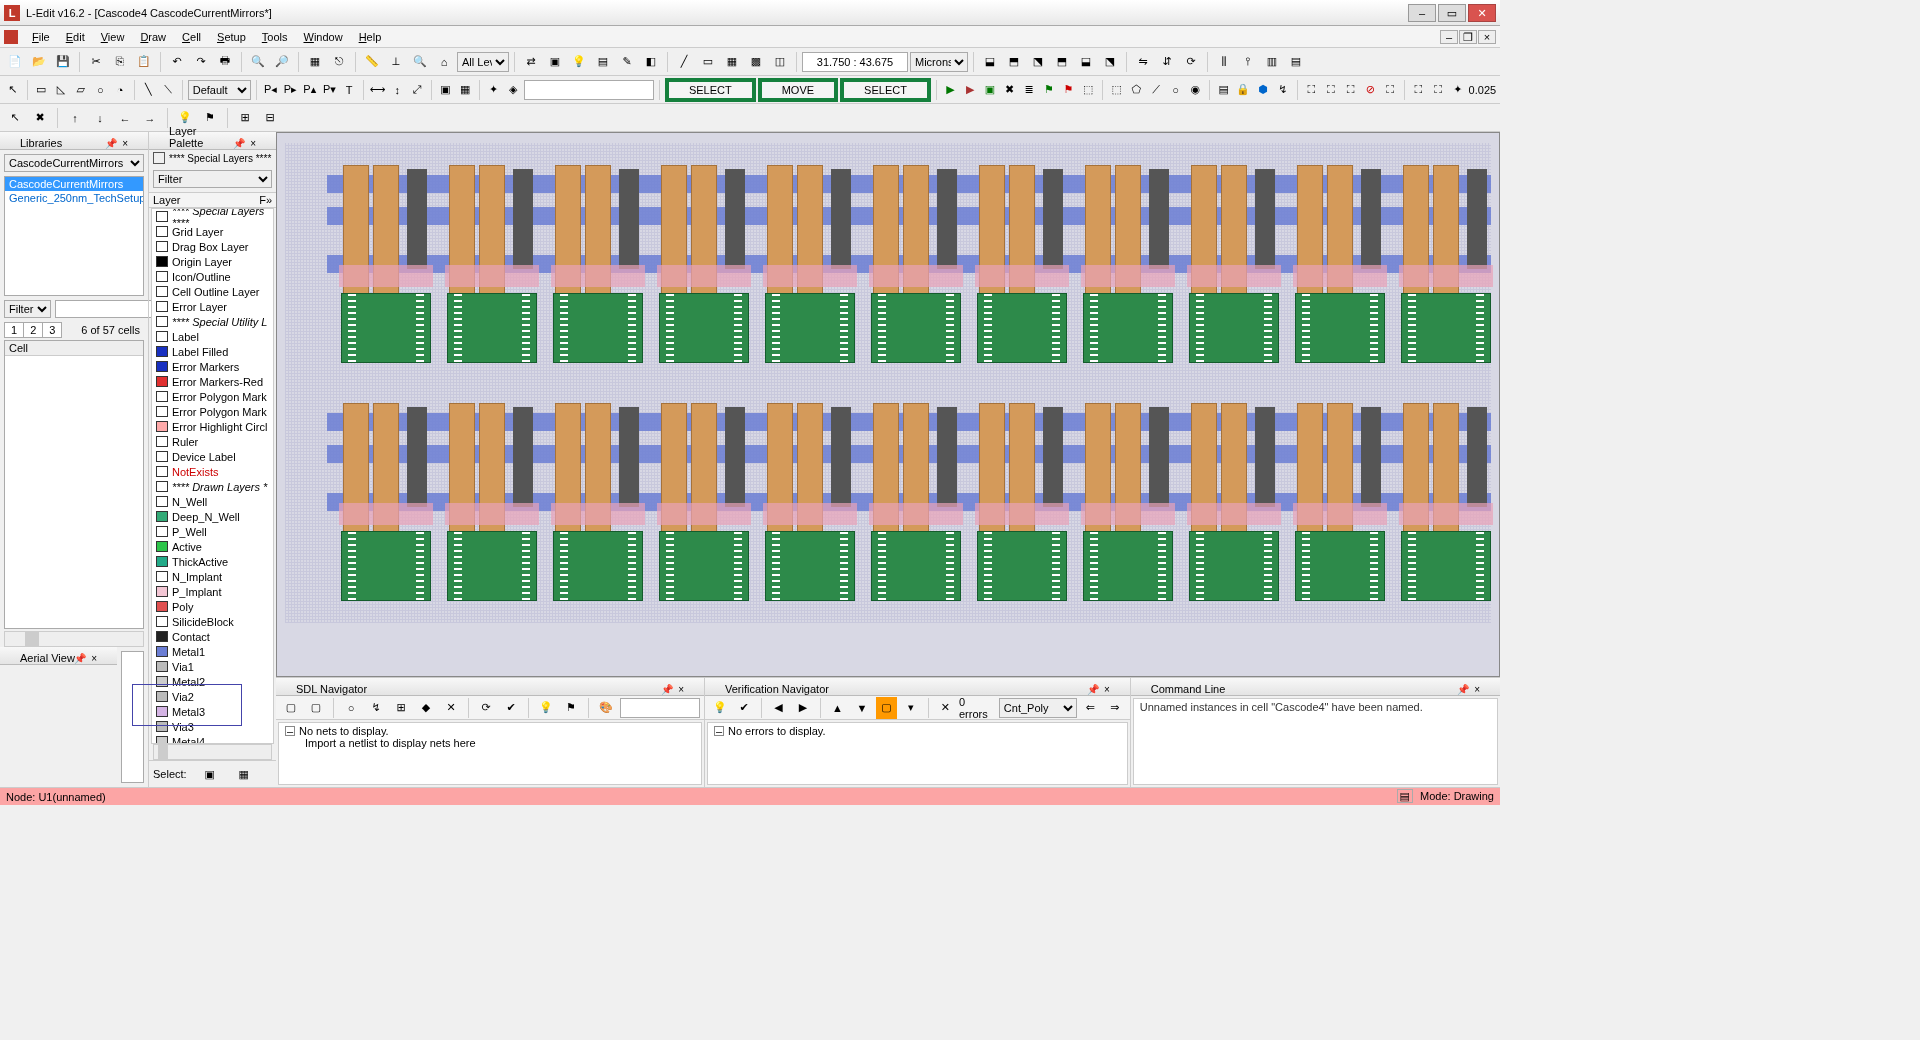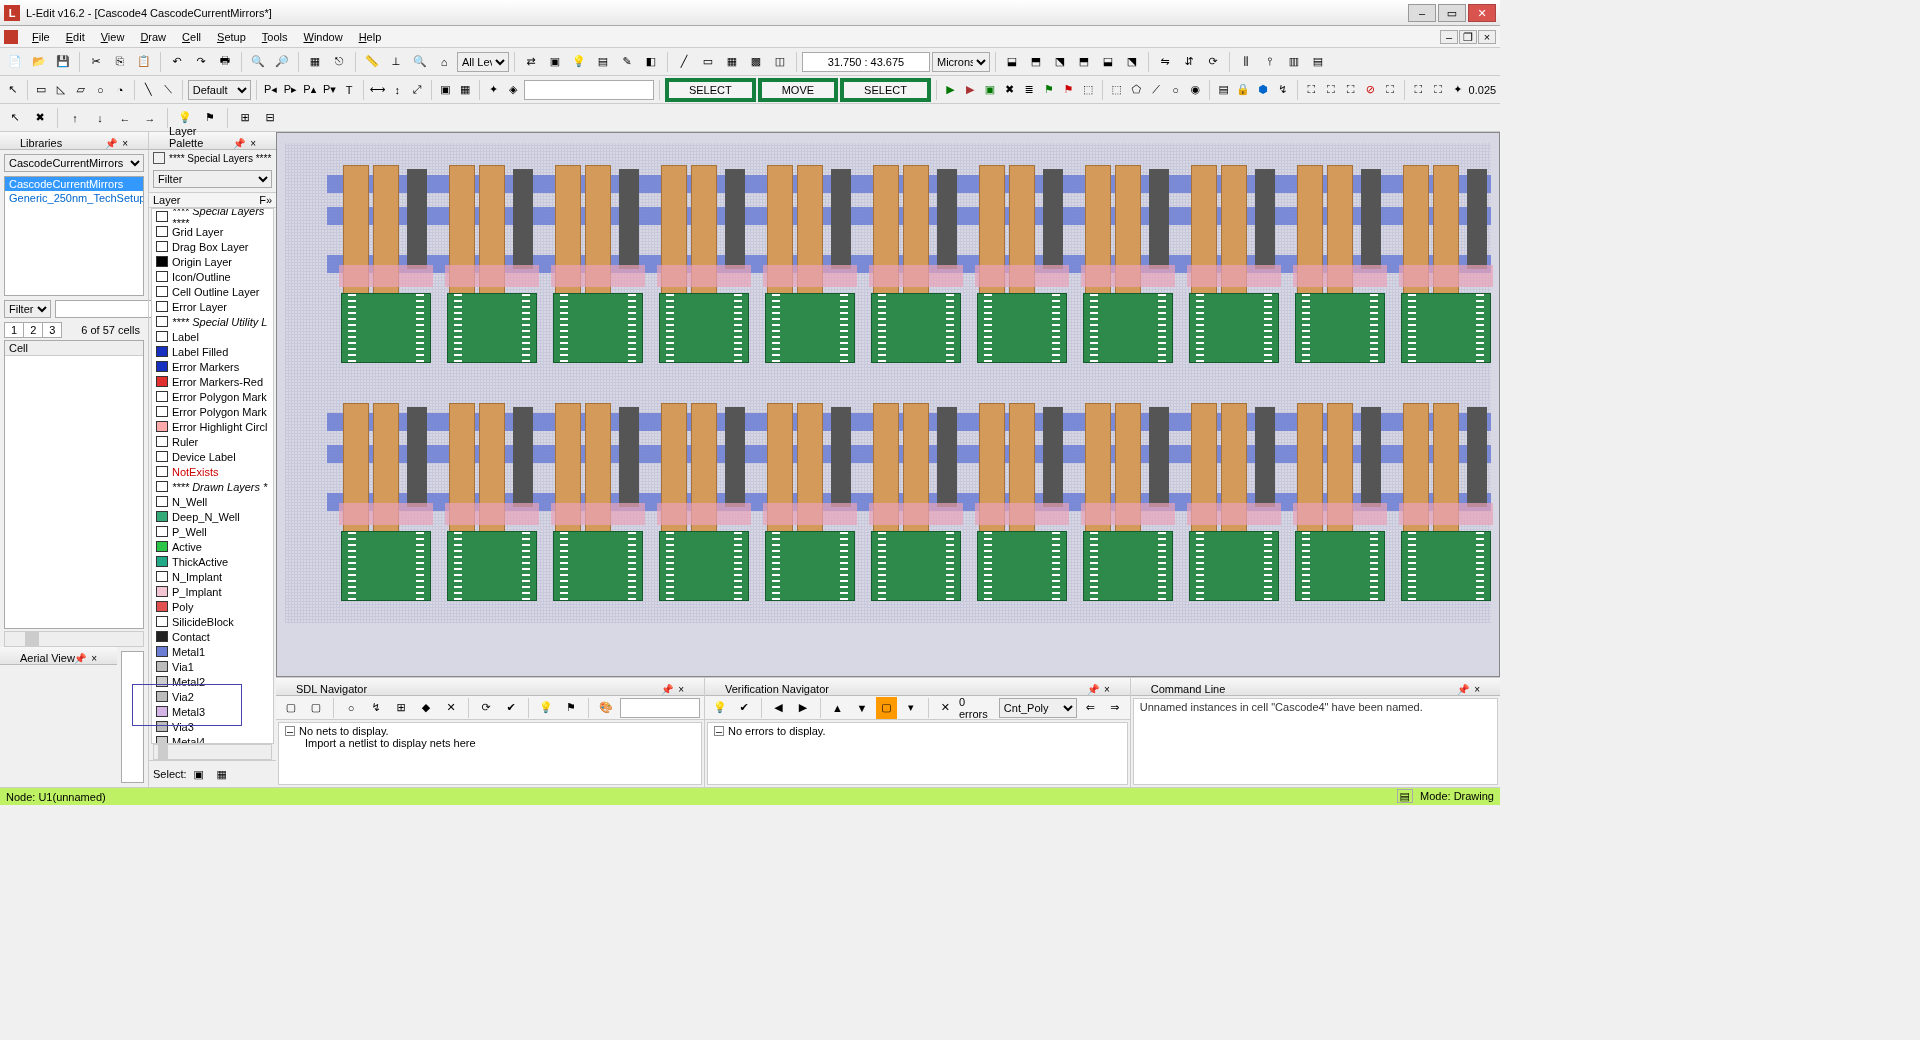--- a/index.html
+++ b/index.html
@@ -51,21 +51,21 @@
 .aerial-rect { position: absolute; top: 32px; left: 10px; width: 110px; height: 42px; border: 1px solid #44a; }
 .layer-filter { margin: 4px; border: 1px solid #aaa; height: 18px; width: calc(100% - 8px); }
 .layer-section { padding: 2px 4px; display: flex; align-items: center; gap: 4px; }
 .layer-box { width: 12px; height: 12px; border: 1px solid #555; }
 .layer-hdr { background: #f4f4f4; border-top: 1px solid #ccc; border-bottom: 1px solid #ccc; padding: 1px 4px; display: flex; font-size: 10px; }
 .layer-list { flex: 1; overflow-y: auto; background: #fff; border: 1px solid #ccc; margin: 0 2px; }
 .layer-row { display: flex; align-items: center; padding: 0 4px; height: 15px; gap: 4px; font-size: 10px; }
 .layer-row.special { font-style: italic; }
 .layer-row.red { color: #c00; }
 .sw { width: 12px; height: 11px; border: 1px solid #333; flex-shrink: 0; }
-.select-row { padding: 2px 4px; display: flex; align-items: center; gap: 1px; border-top: 1px solid #ccc; background: #f0f0f0; font-size: 10px; }
+.select-row { padding: 2px 4px; display: flex; align-items: center; gap: 12px; border-top: 1px solid #ccc; background: #f0f0f0; font-size: 10px; }
 .canvas { flex: 1; background: #d8d8e4; position: relative; overflow: hidden; border: 1px solid #888; }
 .layout-bg { position: absolute; top: 10px; left: 8px; right: 8px; height: 480px; background: repeating-linear-gradient(0deg, #c8c8dc 0, #c8c8dc 1px, transparent 1px, transparent 3px), repeating-linear-gradient(90deg, #c8c8dc 0, #c8c8dc 1px, transparent 1px, transparent 3px); }
 .row-block { position: absolute; left: 0; right: 0; height: 230px; }
 .row1 { top: 12px; }
 .row2 { top: 250px; }
 .metal-band { position: absolute; left: 50px; right: 8px; height: 18px; background: #6b7ed4; opacity: .85; }
 .metal-band.b1 { top: 30px; }
 .metal-band.b2 { top: 62px; }
 .metal-band.b3 { top: 110px; }
 .cell-inst { position: absolute; top: 20px; width: 98px; height: 200px; }
@@ -77,21 +77,21 @@
 .cell-inst .cont { position: absolute; top: 4px; width: 20px; height: 100px; background: #555; left: 70px; }
 .cell-inst .cont.cL { left: 8px; }
 .cell-inst .pimp { position: absolute; top: 100px; left: 2px; width: 94px; height: 22px; background: #e9a2b8; opacity: .7; }
 
 .bottom-panels { height: 110px; display: flex; border-top: 1px solid #ccc; }
 .bp { display: flex; flex-direction: column; border-right: 1px solid #ccc; }
 .bp-tools { height: 24px; display: flex; align-items: center; gap: 3px; padding: 0 4px; border-bottom: 1px solid #ccc; background: #f4f4f4; }
 .bp-body { flex: 1; background: #fff; border: 1px solid #ccc; margin: 2px; padding: 2px 6px; overflow: hidden; font-size: 10px; }
 .bp-body .tree-icon { display: inline-block; width: 10px; height: 10px; border: 1px solid #888; text-align: center; line-height: 8px; margin-right: 4px; }
 .small-toolbar { height: 28px; background: #f0f0f0; border-bottom: 1px solid #ccc; display: flex; align-items: center; padding: 0 4px; gap: 3px; }
-.statusbar { height: 18px; background: #bef264; border-top: 1px solid #ccc; display: flex; align-items: center; padding: 0 6px; font-size: 11px; }
+.statusbar { height: 18px; background: #fca5a5; border-top: 1px solid #ccc; display: flex; align-items: center; padding: 0 6px; font-size: 11px; }
 .statusbar .sb-right { margin-left: auto; }
 </style>
 </head>
 <body>
 
 <div class="titlebar">
   <div class="icon">L</div>
   <div class="title">L-Edit v16.2 - [Cascode4     CascodeCurrentMirrors*]</div>
   <div class="winbtns">
     <div class="winbtn">–</div>
@@ -149,21 +149,21 @@
   <div class="tbtn">▤</div>
   <div class="tbtn">✎</div>
   <div class="tbtn">◧</div>
   <div class="tsep"></div>
   <div class="tbtn">╱</div>
   <div class="tbtn">▭</div>
   <div class="tbtn">▦</div>
   <div class="tbtn">▩</div>
   <div class="tbtn">◫</div>
   <div class="tsep"></div>
-  <input class="tinput" style="width: 128px;" value="31.750 : 43.675">
+  <input class="tinput" style="width: 106px;" value="31.750 : 43.675">
   <select class="tselect" style="width:58px"><option>Microns</option></select>
   <div class="tsep"></div>
   <div class="tbtn">⬓</div>
   <div class="tbtn">⬒</div>
   <div class="tbtn">⬔</div>
   <div class="tbtn">⬒</div>
   <div class="tbtn">⬓</div>
   <div class="tbtn">⬔</div>
   <div class="tsep"></div>
   <div class="tbtn">⇋</div>

